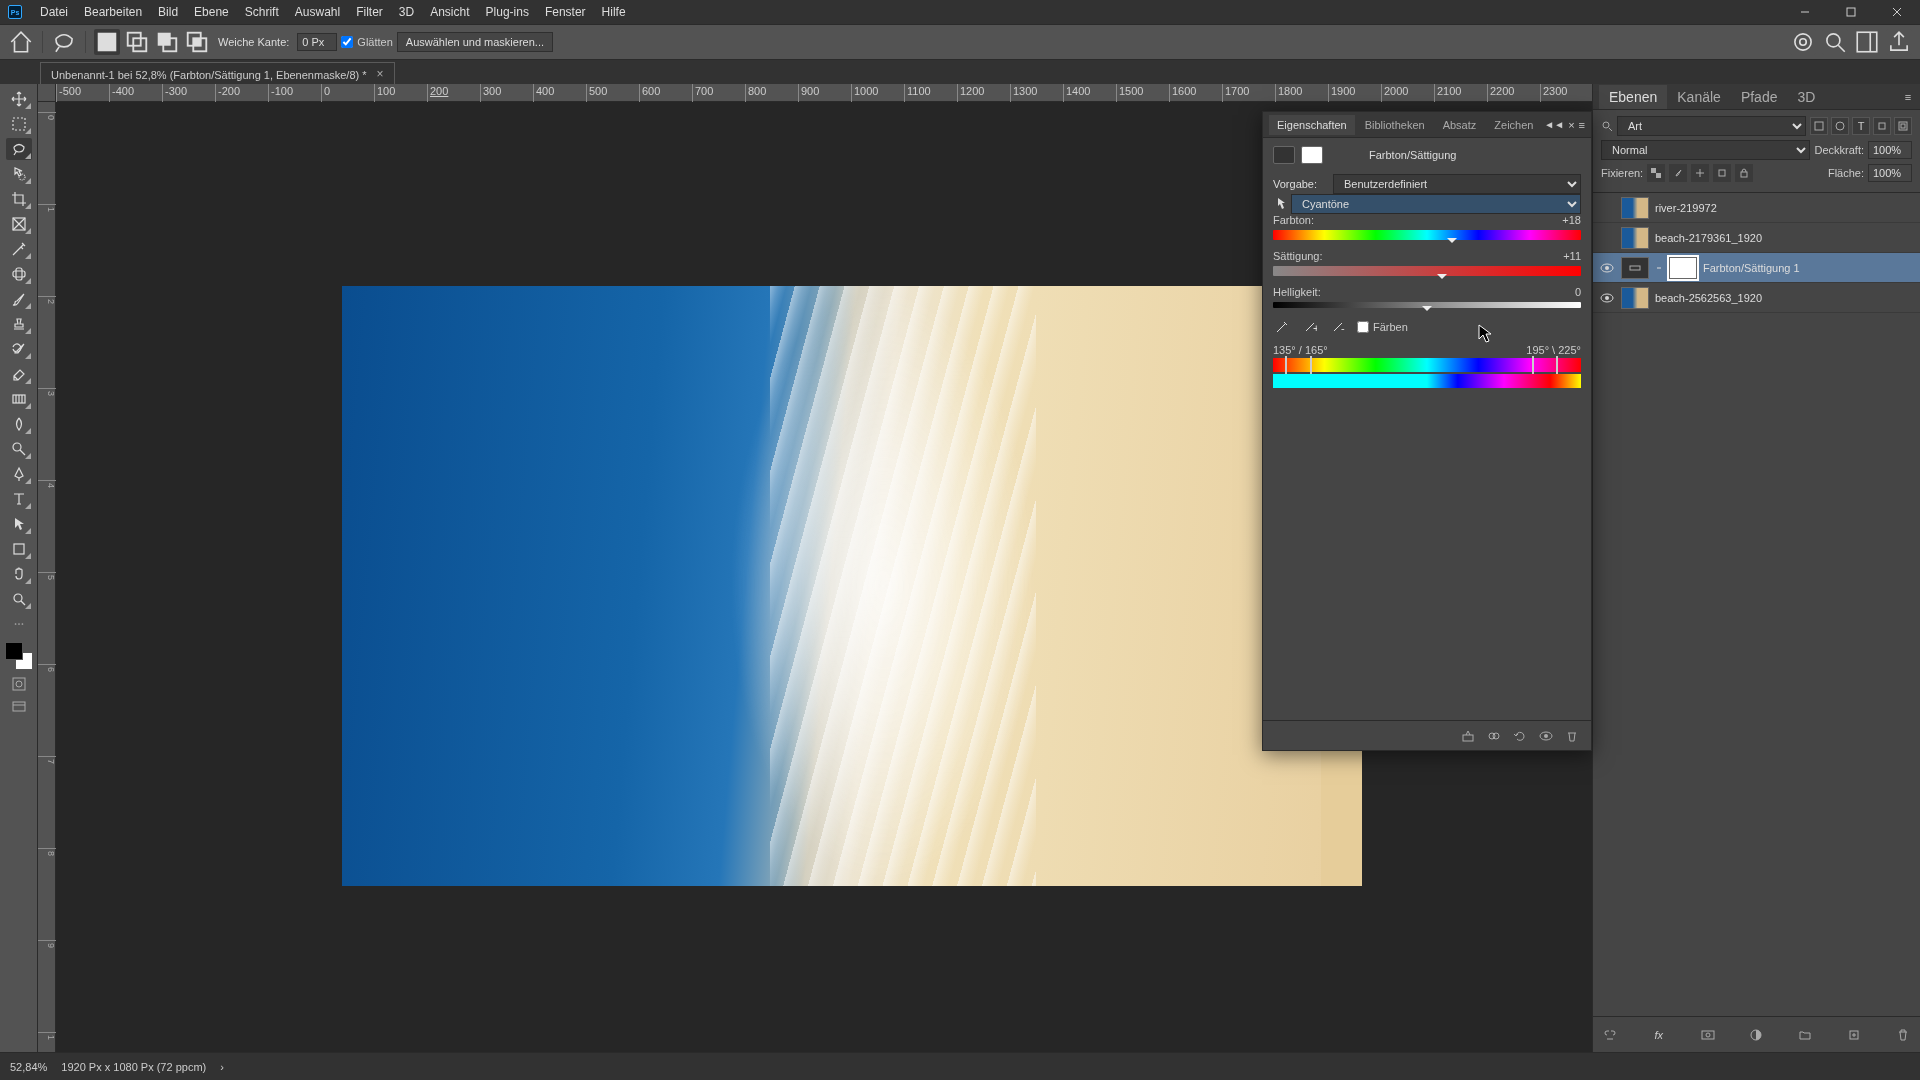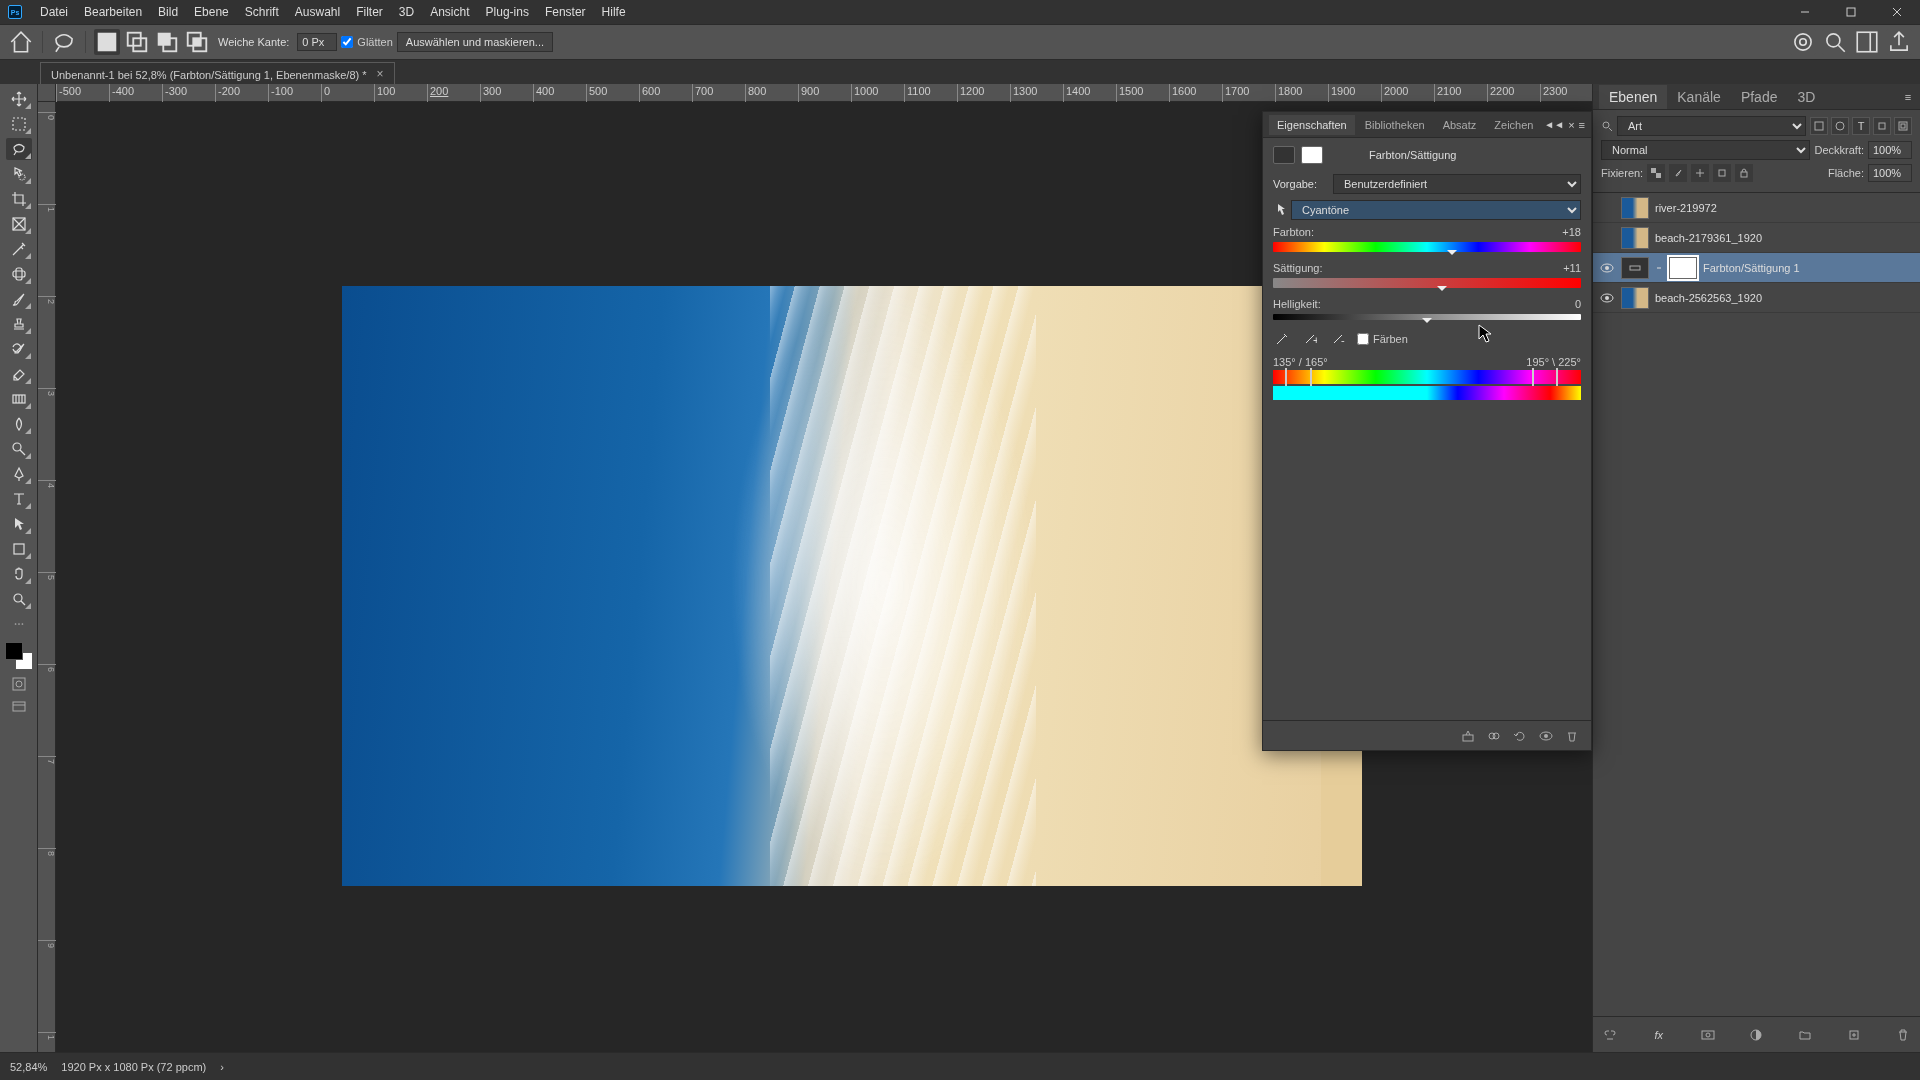--- a/index.html
+++ b/index.html
@@ -60,21 +60,21 @@
 .props-panel{position:absolute;top:111px;right:328px;width:330px;height:640px;background:#454545;border:1px solid #2a2a2a;box-shadow:0 4px 20px rgba(0,0,0,0.5);z-index:100;}
 .props-tabs{height:26px;display:flex;align-items:center;background:#383838;border-bottom:1px solid #2a2a2a;padding-left:6px;gap:2px;}
 .ptab{padding:4px 8px;font-size:11px;color:#aaa;}
 .ptab.active{background:#454545;color:#ddd;}
 .ptab-close{margin-left:auto;display:flex;gap:4px;padding-right:6px;}
 .props-body{padding:8px 10px;}
 .adj-header{display:flex;align-items:center;gap:6px;margin-bottom:10px;}
 .adj-icon{width:22px;height:18px;background:#333;border:1px solid #666;border-radius:2px;}
 .adj-icon.mask{background:#fff;}
 .adj-label{font-size:11px;color:#ddd;padding-left:40px;}
-.prop-row{display:flex;align-items:center;margin-bottom:6px;font-size:11px;}
+.prop-row{display:flex;align-items:center;margin-bottom:0;font-size:11px;}
 .prop-row label{width:60px;color:#ddd;}
 .prop-select{flex:1;background:#3a3a3a;border:1px solid #2a2a2a;color:#ddd;padding:2px 6px;height:20px;font-size:11px;}
 .slider-row{margin-bottom:10px;}
 .slider-label{display:flex;justify-content:space-between;font-size:11px;color:#ddd;margin-bottom:4px;}
 .slider-track{height:10px;background:linear-gradient(90deg,#888,#888);position:relative;border-radius:1px;}
 .slider-track.hue{background:linear-gradient(90deg,red,yellow,lime,cyan,blue,magenta,red);}
 .slider-track.sat{background:linear-gradient(90deg,#888,#f00);}
 .slider-track.light{background:linear-gradient(90deg,#000,#888,#fff);height:6px;}
 .slider-thumb{position:absolute;top:8px;width:0;height:0;border:5px solid transparent;border-top-color:#eee;transform:translateX(-5px);}
 .eyedrop-row{display:flex;align-items:center;gap:10px;margin:8px 0;}

